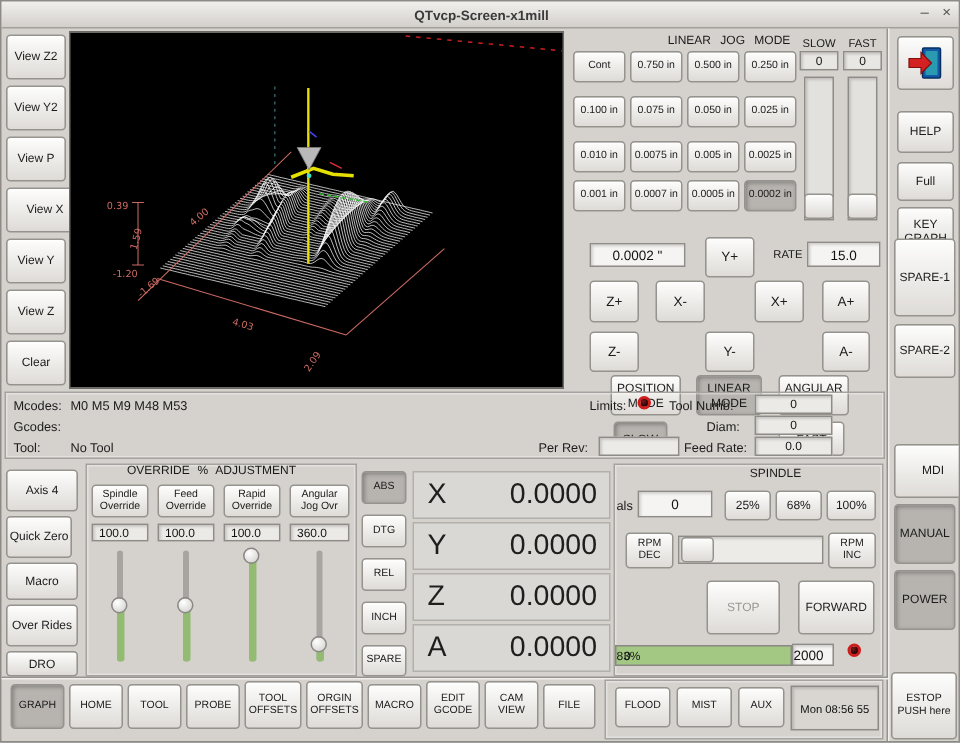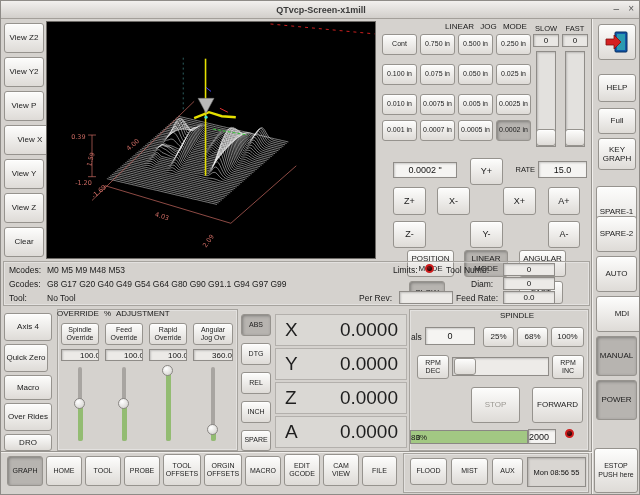--- a/index.html
+++ b/index.html
@@ -6,21 +6,21 @@
 html,body{background:#888}
 #app{position:relative;width:640px;height:495px;background:#d5d2ce;border:1px solid #8e8b87;overflow:hidden;cursor:default;margin:0 auto}
 .titlebar{position:absolute;left:0;top:0;width:640px;height:18px;background:linear-gradient(#f2f0ee,#d2cfcb);border-bottom:1px solid #a39f9a;display:flex;align-items:center;justify-content:center}
 .titlebar .t{font-size:9px;font-weight:bold;color:#3a3a3a}
 .winctl{position:absolute;right:7px;top:2px;display:flex;gap:9px;font-size:10px;color:#555}
 .winctl span{cursor:default}
 .btn{position:absolute;display:flex;align-items:center;justify-content:center;text-align:center;background:linear-gradient(#fdfdfc,#dedbd7);border:1px solid #96938e;border-radius:3px;font-size:8px;line-height:1.15;color:#1b1b1b;box-shadow:inset 0 1px 0 rgba(255,255,255,.7);padding:1px}
 .btn.pressed{background:#b7b4b0;box-shadow:inset 1px 1px 3px rgba(0,0,0,.3)}
 .btn.disabled{color:#9b9892}
 .sunk{position:absolute;background:#f5f4f2;border:1px solid #8f8c88;box-shadow:inset 1px 1px 2px rgba(0,0,0,.18);display:flex;align-items:center;justify-content:center;font-size:8px;color:#111;overflow:hidden}
-.sunk.left{justify-content:flex-start;padding-left:18px}
+.sunk.left{justify-content:flex-start;padding-left:4px}
 .lbl{position:absolute;font-size:8.5px;color:#1a1a1a;white-space:nowrap}
 .led{position:absolute;border-radius:50%;border:2px solid #cf1d1d;background:radial-gradient(circle at 35% 30%,#7a1a1a,#260404 70%)}
 .frame{position:absolute;border:1px solid #a6a39e;box-shadow:inset 0 0 0 1px rgba(255,255,255,.35)}
 .grooveV{position:absolute;width:4px;background:#a8a5a1;border-radius:2px}
 .fillG{position:absolute;width:5px;background:#93bc72;border-radius:2px}
 .ball{position:absolute;width:11px;height:11px;border-radius:50%;background:radial-gradient(circle at 35% 30%,#fff,#cfcdc9);border:1px solid #8a8784}
 .graphics{position:absolute;left:45px;top:20px;width:330px;height:238px;background:#000;border:1px solid #6e6b67}
 .dro-row{position:absolute;background:#dad8d4;border:1px solid #b3b0ac;display:flex;align-items:center;font-size:19px;color:#1e1e1e}
 .dro-row .ax{width:34px;padding-left:9px}
 .dro-row .val{flex:1;text-align:right;padding-right:8px}
@@ -180,38 +180,37 @@
   <div class="btn" style="left:518px;top:280px;width:44px;height:23px">FAST</div>
 
   <div class="frame" style="left:2px;top:260px;width:587px;height:45px"></div>
   <div class="lbl" style="left:8px;top:264px">Mcodes:</div>
   <div class="lbl" style="left:46px;top:264px">M0 M5 M9 M48 M53</div>
   <div class="lbl" style="left:392px;top:264px">Limits:</div>
   <div class="led" style="left:424px;top:263px;width:9px;height:9px"></div>
   <div class="lbl" style="left:445px;top:264px">Tool Numb:</div>
   <div class="sunk" style="left:502px;top:262px;width:52px;height:13px;background:#eceae7">0</div>
   <div class="lbl" style="left:8px;top:278px">Gcodes:</div>
-  <div class="lbl" style="left:46px;top:278px">G8 G17 G20 G40 G49 G54 G64 G80 G90 G91.1 G94 G97 G99</div>
   <div class="lbl" style="left:470px;top:278px">Diam:</div>
   <div class="sunk" style="left:502px;top:276px;width:52px;height:13px;background:#eceae7">0</div>
   <div class="lbl" style="left:8px;top:292px">Tool:</div>
   <div class="lbl" style="left:46px;top:292px">No Tool</div>
   <div class="lbl" style="left:358px;top:292px">Per Rev:</div>
   <div class="sunk" style="left:398px;top:290px;width:54px;height:13px;background:#eceae7"></div>
   <div class="lbl" style="left:455px;top:292px">Feed Rate:</div>
   <div class="sunk" style="left:502px;top:290px;width:52px;height:13px;background:#eceae7">0.0</div>
 
   <div class="btn" style="left:3px;top:312px;width:48px;height:28px">Axis 4</div>
   <div class="btn" style="left:3px;top:343px;width:44px;height:28px">Quick Zero</div>
   <div class="btn" style="left:3px;top:374px;width:48px;height:25px">Macro</div>
   <div class="btn" style="left:3px;top:402px;width:48px;height:28px">Over Rides</div>
   <div class="btn" style="left:3px;top:433px;width:48px;height:17px">DRO</div>
 
   <div class="frame" style="left:56px;top:308px;width:181px;height:142px"></div>
-  <div class="lbl" style="left:56px;top:308px;width:168px;font-size:8px;word-spacing:3px">OVERRIDE % ADJUSTMENT</div>
+  <div class="lbl" style="left:56px;top:308px;width:168px;text-align:center;font-size:8px;word-spacing:3px">OVERRIDE % ADJUSTMENT</div>
   <div class="btn small7" style="left:60px;top:322px;width:38px;height:22px">Spindle Override</div>
   <div class="sunk left" style="left:60px;top:348px;width:38px;height:12px;background:#eceae7">100.0</div>
   <div class="grooveV" style="left:77px;top:366px;height:74px"></div>
   <div class="fillG" style="left:76.5px;top:403px;height:37px"></div>
   <div class="ball" style="left:73px;top:397px"></div>
   <div class="btn small7" style="left:104px;top:322px;width:38px;height:22px">Feed Override</div>
   <div class="sunk left" style="left:104px;top:348px;width:38px;height:12px;background:#eceae7">100.0</div>
   <div class="grooveV" style="left:121px;top:366px;height:74px"></div>
   <div class="fillG" style="left:120.5px;top:403px;height:37px"></div>
   <div class="ball" style="left:117px;top:397px"></div>
@@ -292,21 +291,20 @@
   <div class="btn" style="left:597px;top:23px;width:38px;height:36px">
     <svg width="24" height="24" viewBox="0 0 24 24">
       <rect x="10" y="2" width="12" height="20" rx="1" fill="#1257a8" stroke="#062f60" stroke-width="1"></rect>
       <rect x="12" y="4" width="8" height="16" fill="#2a9ab0"></rect>
       <polygon points="1,9 9,9 9,5 16,12 9,19 9,15 1,15" fill="#d42020" stroke="#7d0f0f" stroke-width="0.8"></polygon>
     </svg>
   </div>
   <div class="btn" style="left:597px;top:73px;width:38px;height:28px">HELP</div>
   <div class="btn" style="left:597px;top:107px;width:38px;height:26px">Full</div>
   <div class="btn" style="left:597px;top:137px;width:38px;height:32px">KEY GRAPH</div>
-  <div class="btn" style="left:595px;top:185px;width:41px;height:52px">SPARE-1</div>
+  <div class="btn" style="left:595px;top:158px;width:41px;height:52px">SPARE-1</div>
   <div class="btn" style="left:595px;top:215px;width:41px;height:36px">SPARE-2</div>
-  <div class="btn" style="left:595px;top:255px;width:41px;height:36px">AUTO</div>
   <div class="btn" style="left:595px;top:295px;width:52px;height:36px">MDI</div>
   <div class="btn pressed" style="left:595px;top:335px;width:41px;height:40px">MANUAL</div>
   <div class="btn pressed" style="left:595px;top:379px;width:41px;height:40px">POWER</div>
   <div class="btn small7" style="left:593px;top:447px;width:44px;height:45px">ESTOP PUSH here</div>
 
 </div>
 
 </body></html>

